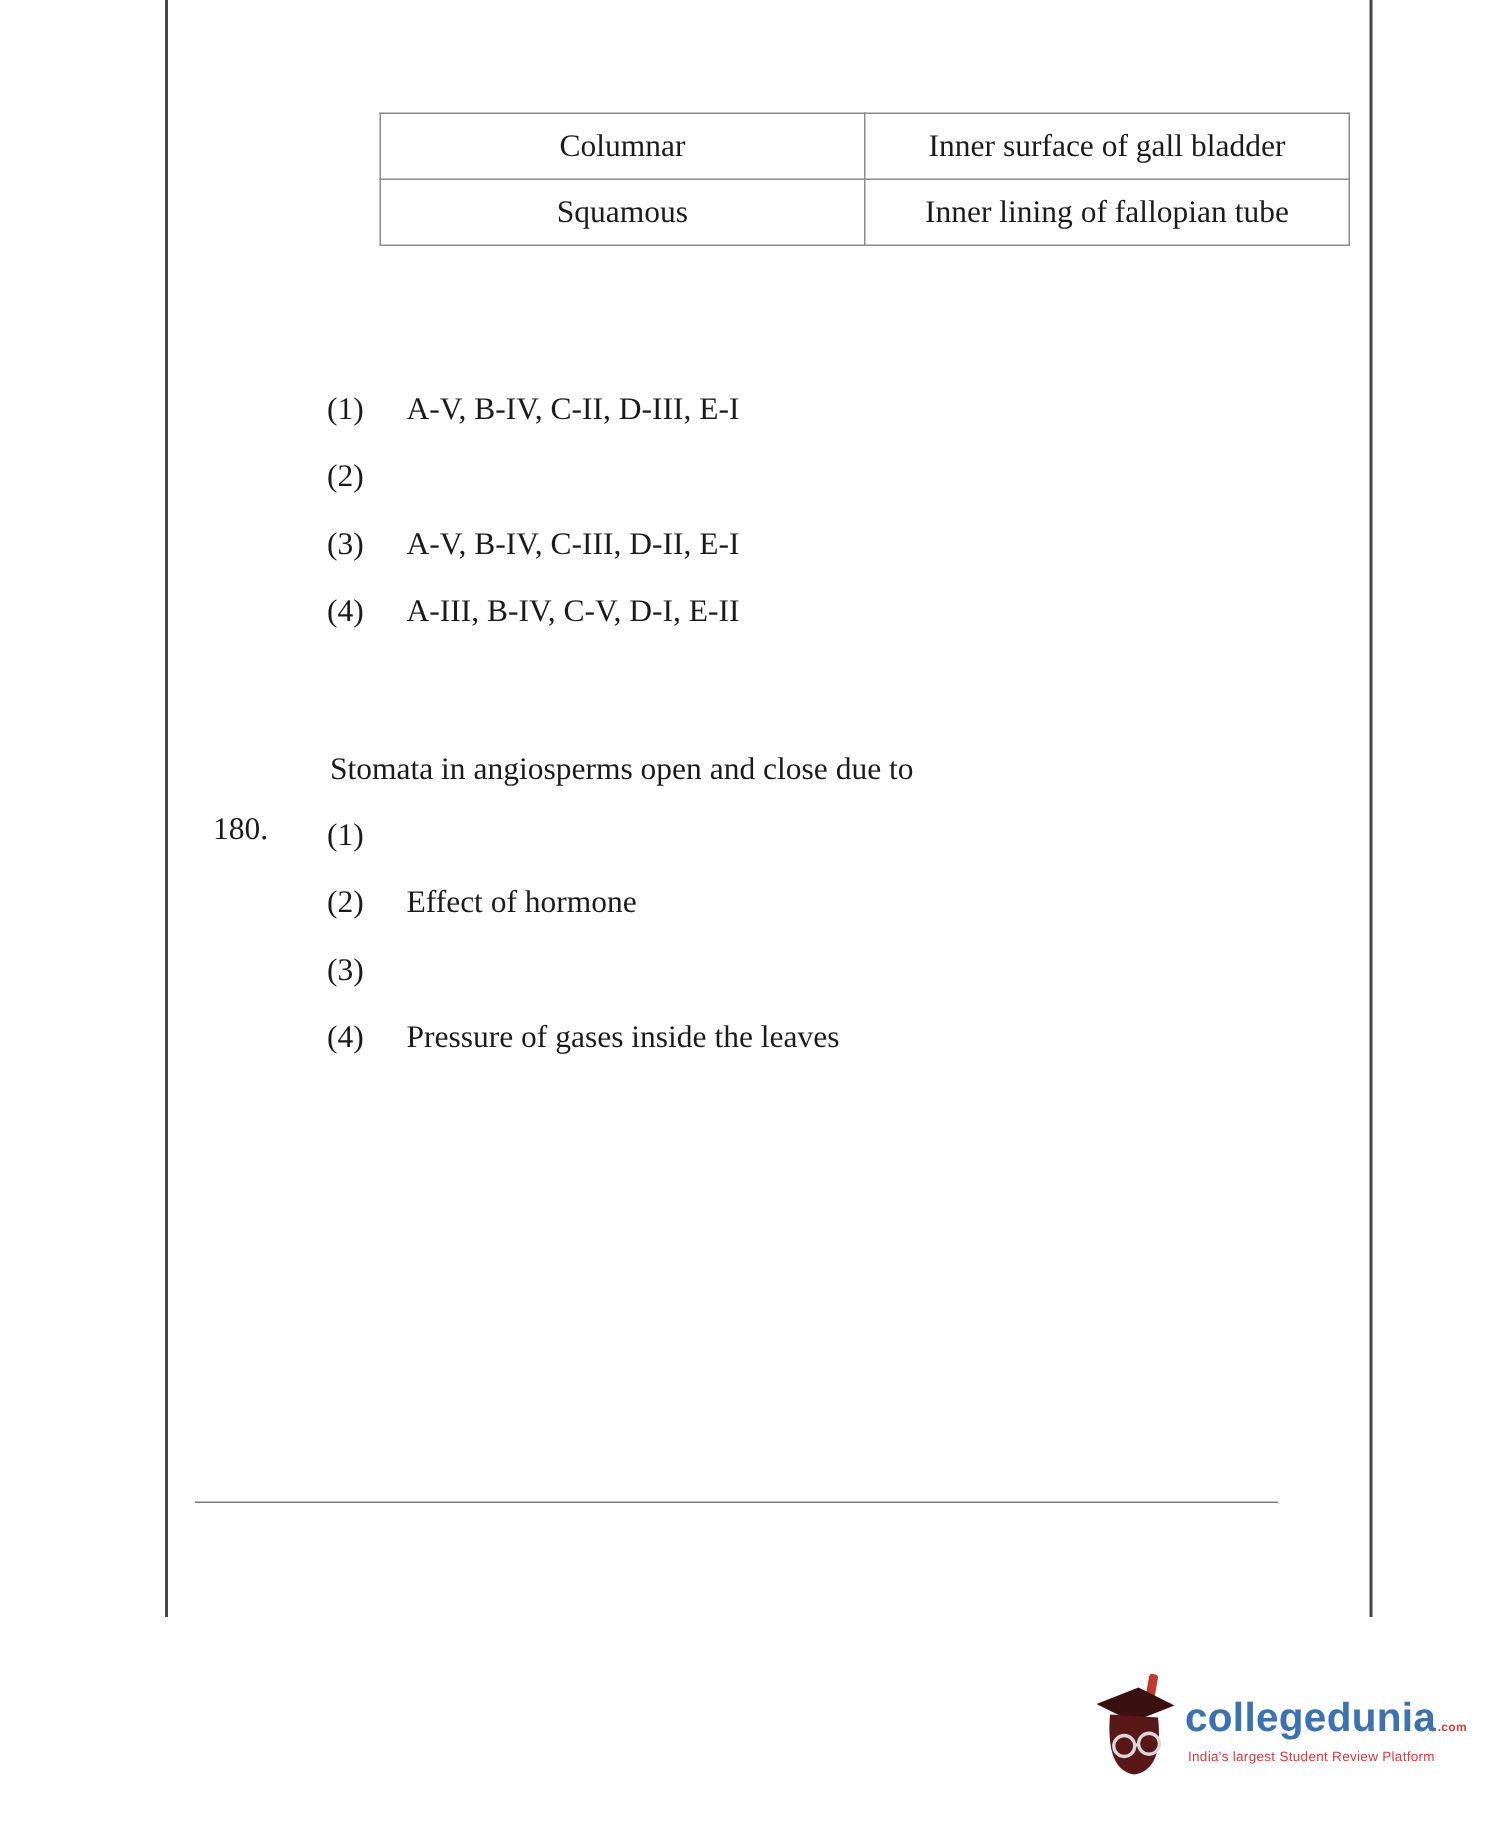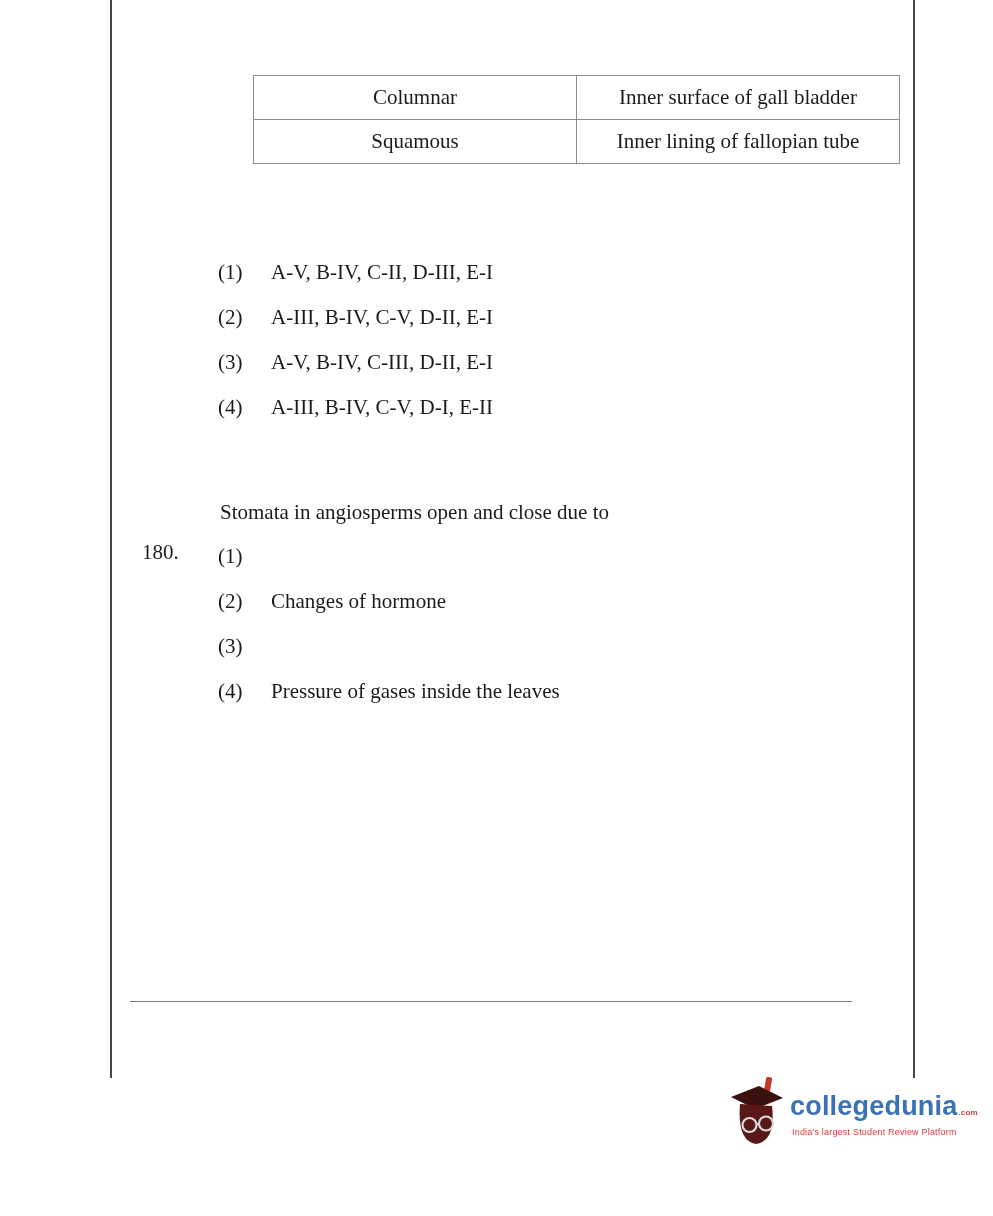--- a/index.html
+++ b/index.html
@@ -49,21 +49,21 @@
   .q-num { width: 78px; flex: 0 0 78px; margin-top: 40px; }
 
   
   .rule {
     position: absolute; left: 130px; top: 1001px;
     width: 722px; height: 1px; background: #7a7a7a;
   }
 
   
   .logo {
-    position: absolute; left: 726px; top: 1075px;
+    position: absolute; left: 726px; top: 1114px;
     width: 255px; height: 82px;
     font-family: "Liberation Sans", sans-serif;
   }
   .logo .mascot { position: absolute; left: 0; top: 2px; width: 60px; height: 76px; }
   .logo .brand-line {
     position: absolute; left: 64px; top: 16px;
     font-size: 27px; font-weight: 600; color: #3b72b4;
     letter-spacing: 0.2px; white-space: nowrap;
   }
   .logo .brand-com {
@@ -95,21 +95,20 @@
 </tbody>
   </table>
 
 <div class="options" style="top:250px">
   <div class="opt-row">
     <span class="opt-num">(1)</span>
     <span class="opt-text">A-V, B-IV, C-II, D-III, E-I</span>
   </div>
   <div class="opt-row">
     <span class="opt-num">(2)</span>
-    <span class="opt-text">A-III, B-IV, C-V, D-II, E-I</span>
   </div>
   <div class="opt-row">
     <span class="opt-num">(3)</span>
     <span class="opt-text">A-V, B-IV, C-III, D-II, E-I</span>
   </div>
   <div class="opt-row">
     <span class="opt-num">(4)</span>
     <span class="opt-text">A-III, B-IV, C-V, D-I, E-II</span>
   </div>
 </div>
@@ -118,21 +117,21 @@
   <span class="q-num">180.</span>
   <span>Stomata in angiosperms open and close due to</span>
 </div>
 
 <div class="options" style="top:534px">
   <div class="opt-row">
     <span class="opt-num">(1)</span>
   </div>
   <div class="opt-row">
     <span class="opt-num">(2)</span>
-    <span class="opt-text">Changes of hormone</span>
+    <span class="opt-text">Effect of hormone</span>
   </div>
   <div class="opt-row">
     <span class="opt-num">(3)</span>
   </div>
   <div class="opt-row">
     <span class="opt-num">(4)</span>
     <span class="opt-text">Pressure of gases inside the leaves</span>
   </div>
 </div>
 

